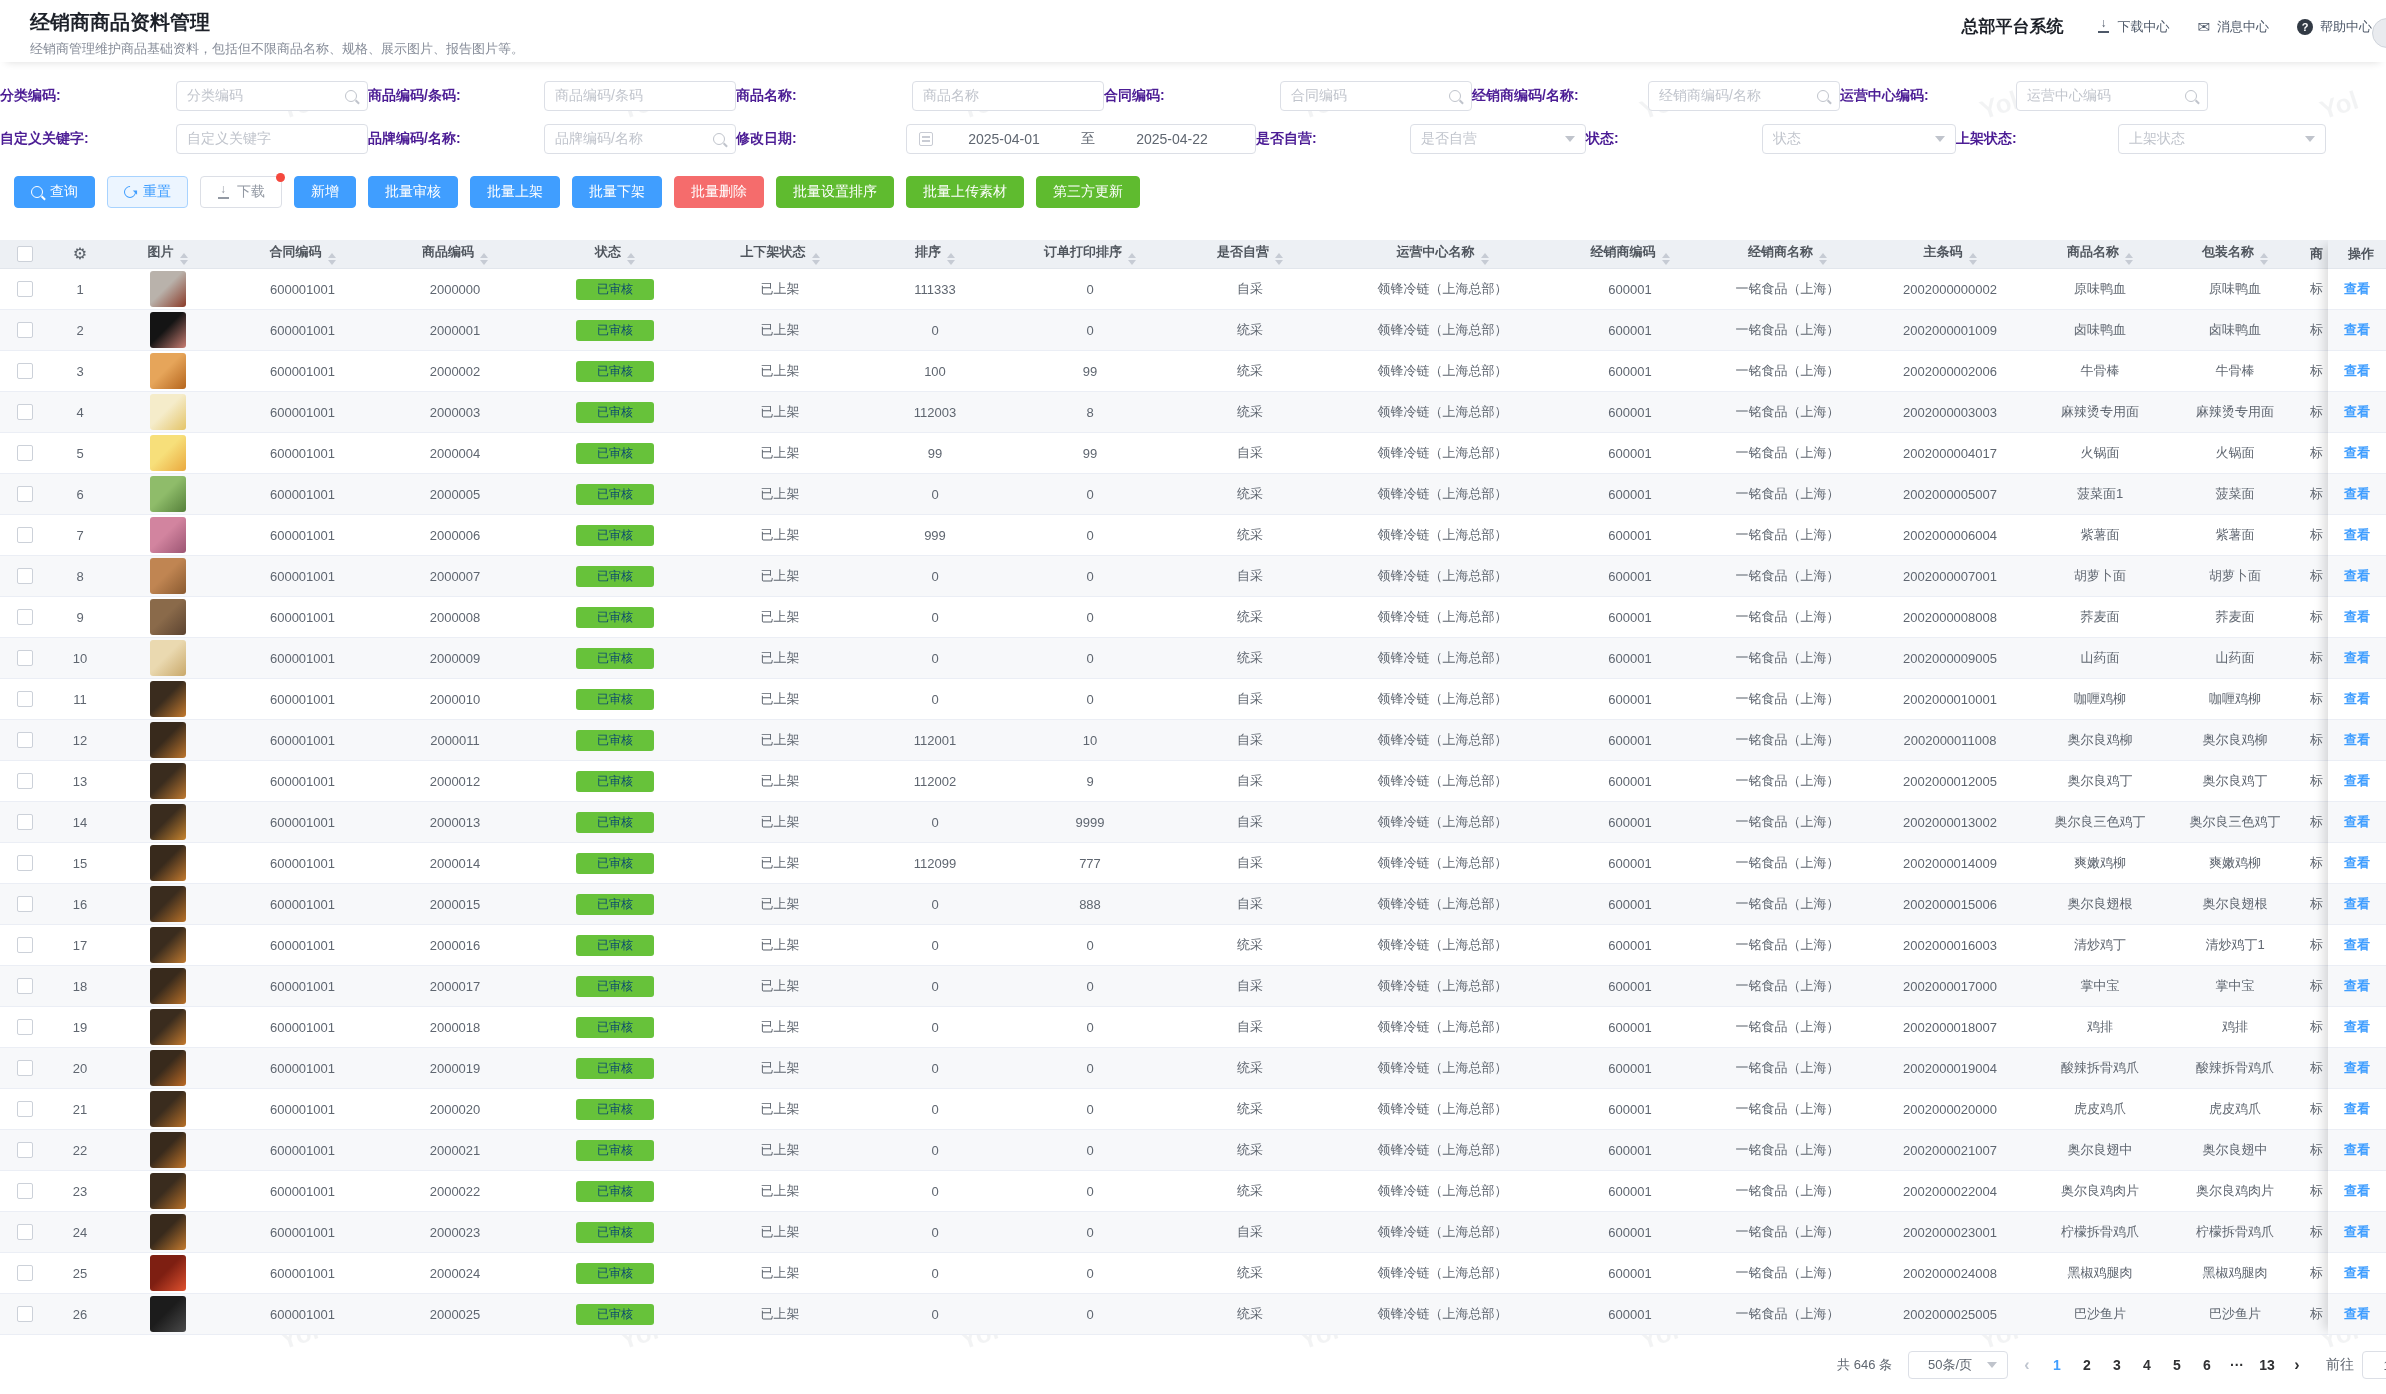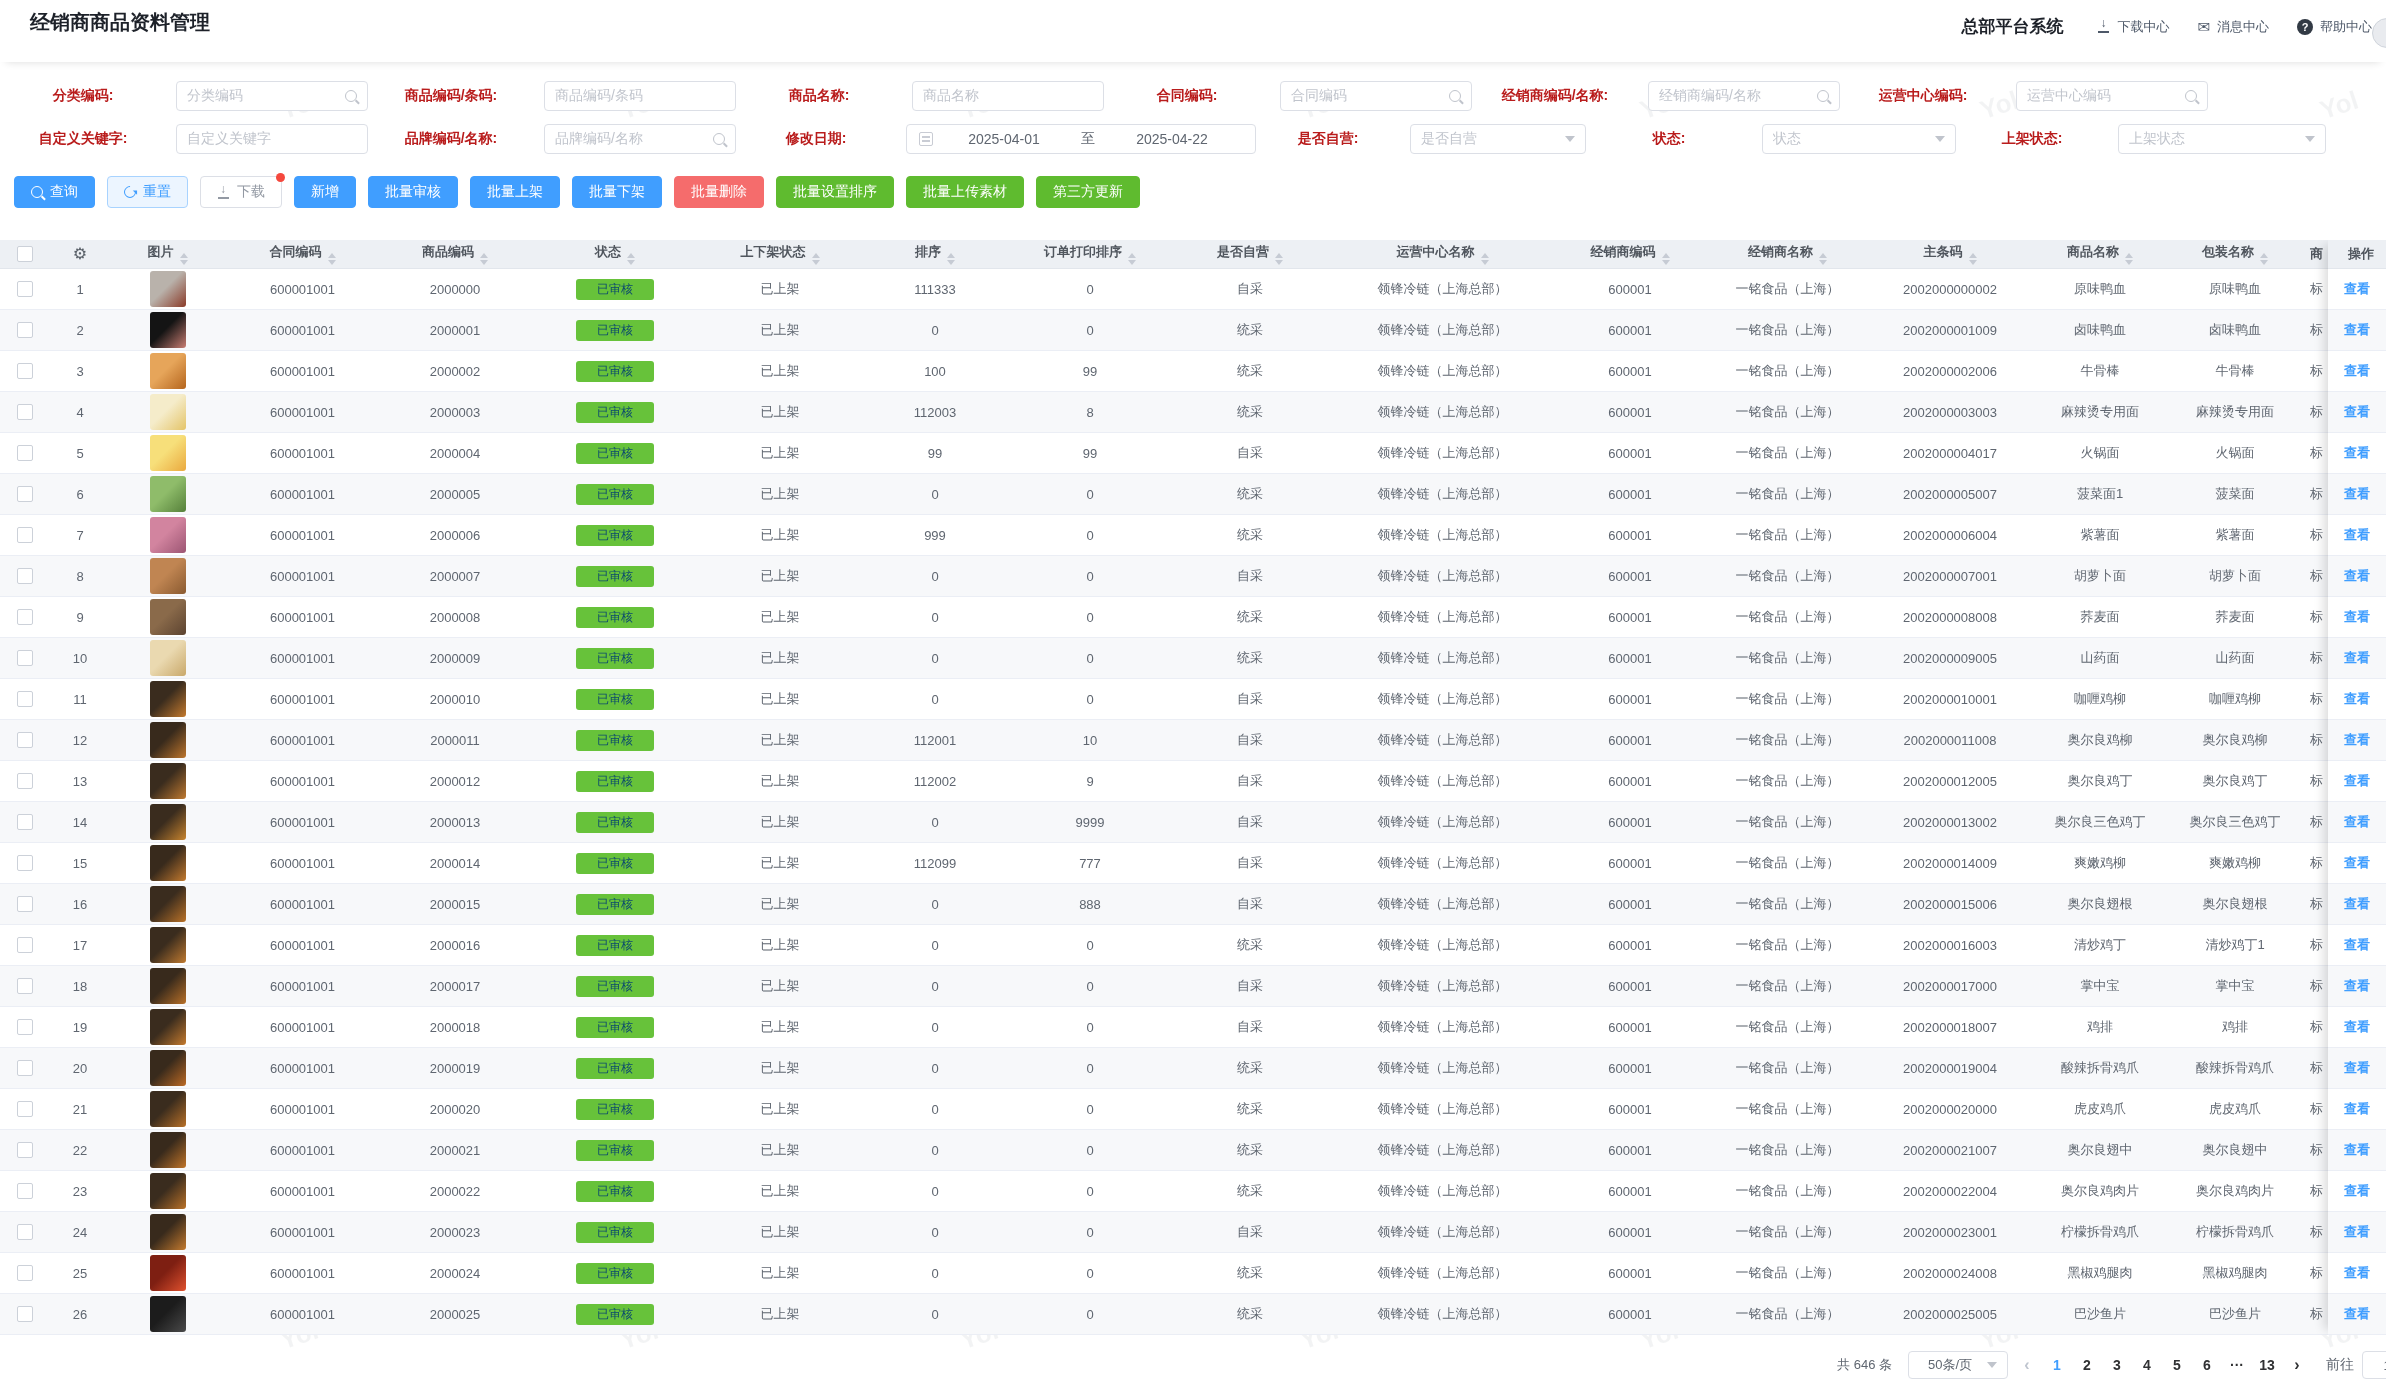--- a/index.html
+++ b/index.html
@@ -21,21 +21,21 @@
   .i-dl::after{content:"";position:absolute;left:1px;right:1px;bottom:0;height:2px;background:currentColor;}
   .i-mail{font-size:15px;line-height:15px;color:currentColor;}
   .i-help{width:16px;height:16px;border-radius:50%;background:#323a45;color:#fff;font-size:11px;font-weight:bold;
           display:inline-flex;align-items:center;justify-content:center;}
   .avatar-cut{position:absolute;top:18px;right:-16px;width:28px;height:28px;border-radius:50%;
               background:#e9ebef;border:1px solid #cfd4db;}
   
   .filters{position:relative;z-index:2;padding-top:19px;}
   .frow{display:flex;align-items:center;height:30px;margin-bottom:13px;}
   .field{display:flex;align-items:center;box-sizing:border-box;}
-  .field label{flex:1;text-align:center;padding-right:10px;font-size:14px;font-weight:600;color:#b91c1c;white-space:nowrap;}
+  .field label{flex:1;text-align:left;padding-right:10px;font-size:14px;font-weight:600;color:#4c1d95;white-space:nowrap;}
   .inp{display:flex;align-items:center;box-sizing:border-box;height:30px;border:1px solid #dcdfe6;border-radius:4px;
        background:#fff;padding:0 10px;font-size:14px;}
   .inp .ph{flex:1;color:#c0c4cc;white-space:nowrap;overflow:hidden;}
   .w192{width:192px;}
   .i-search{width:12px;height:12px;border:1.6px solid currentColor;border-radius:50%;position:relative;
             display:inline-block;box-sizing:border-box;color:#c0c4cc;flex:none;}
   .i-search::after{content:"";position:absolute;width:5px;height:1.6px;background:currentColor;
                    right:-4px;bottom:-2px;transform:rotate(45deg);}
   .daterange{width:350px;display:flex;align-items:center;gap:0;padding:0 12px;}
   .daterange .dv{flex:1;text-align:center;color:#5f6670;font-size:14px;}
@@ -148,20 +148,21 @@
       <span class="wm" style="left: 620px; top: 1320px;">Yol</span>
       <span class="wm" style="left: 960px; top: 1320px;">Yol</span>
       <span class="wm" style="left: 1300px; top: 1320px;">Yol</span>
       <span class="wm" style="left: 1640px; top: 1320px;">Yol</span>
       <span class="wm" style="left: 1980px; top: 1320px;">Yol</span>
       <span class="wm" style="left: 2320px; top: 1320px;">Yol</span>
     </div>
 
   <div class="topbar">
     <div class="title">经销商商品资料管理</div>
+    <div class="subtitle">经销商管理维护商品基础资料，包括但不限商品名称、规格、展示图片、报告图片等。</div>
     <div class="topnav">
       <span class="platform">总部平台系统</span>
       <span class="nav-item">
         <span class="i-dl"></span>
         <span>下载中心</span>
       </span>
       <span class="nav-item">
         <span class="i-mail">✉</span>
         <span>消息中心</span>
       </span>

